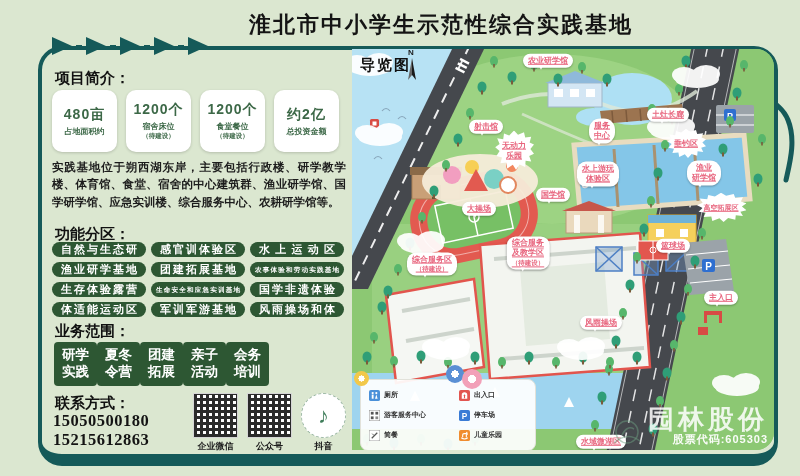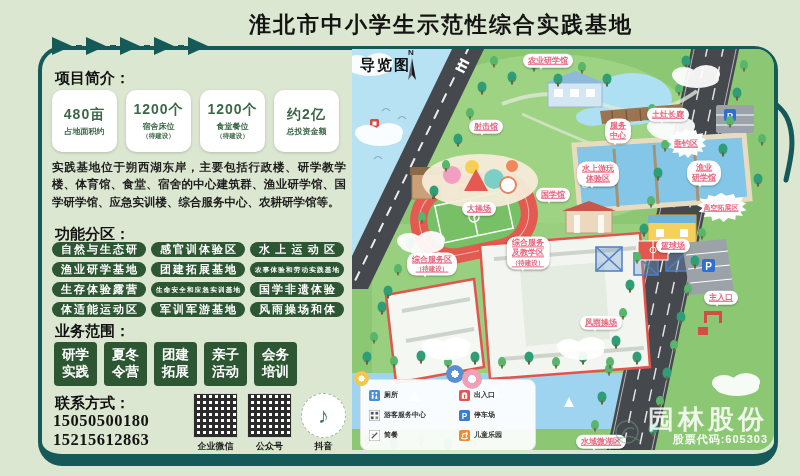--- a/index.html
+++ b/index.html
@@ -31,21 +31,21 @@
     display:flex;flex-direction:column;align-items:center;justify-content:center;text-align:center;}
   .stat-value{font-size:14px;font-weight:bold;color:#3c6847;letter-spacing:1px;}
   .stat-label{font-size:8px;font-weight:bold;color:#3c6847;margin-top:2px;}
   .stat-note{font-size:6.5px;font-weight:bold;color:#3c6847;}
   .desc{position:absolute;left:52px;top:159px;width:294px;font-size:11.5px;font-weight:bold;
     color:#1c1c1c;line-height:1.5;text-align:justify;}
   .zones{position:absolute;left:52px;top:242px;display:grid;grid-template-columns:repeat(3,94px);gap:5px 5px;}
   .pill{height:15px;line-height:15px;background:#2d5733;border-radius:999px;color:#fff;
     font-weight:bold;font-size:11px;padding:0 9px;text-align:justify;text-align-last:justify;overflow:hidden;}
   .pill-sm{font-size:6.6px;padding:0 5px;}
-  .biz{position:absolute;left:54px;top:342px;display:flex;gap:7px;}
+  .biz{position:absolute;left:54px;top:342px;display:flex;}
   .biz-box{width:43px;height:44px;background:#2d5733;border-radius:4px;color:#fff;font-weight:bold;
     font-size:13.5px;line-height:1.25;display:flex;flex-direction:column;align-items:center;justify-content:center;text-align:center;}
   .phones{position:absolute;left:53px;top:412px;font-family:"Liberation Serif","DejaVu Serif",serif;
     font-size:16.5px;font-weight:bold;color:#141414;line-height:1.15;letter-spacing:.5px;}
   .qrs{position:absolute;left:193px;top:393px;display:flex;gap:9px;}
   .qr-item{display:flex;flex-direction:column;align-items:center;gap:2px;}
   .qr{width:43px;height:43px;background:#fff;border:1px solid #d6d6d6;
     background-image:repeating-linear-gradient(0deg,#2b2b2b 0 3px,transparent 3px 6px),
                      repeating-linear-gradient(90deg,#2b2b2b 0 3px,#fff 3px 6px);}
   .qr.round{border-radius:50%;background:#fff;background-image:none;border:1px dashed #9cb8a6;
@@ -432,21 +432,23 @@
         <polygon points="0,-13 4,9 0,4" fill="#1a1a1a"></polygon>
         <polygon points="0,-13 -4,9 0,4" fill="#666"></polygon>
       </g>
     </svg>
 
     <div class="map-title">导览图</div>
     <div class="compass-n">N</div>
 
     <div class="mlabel" style="left:196px;top:12px;"><span>农业研学馆</span></div>
     <div class="mlabel" style="left:134px;top:78px;"><span>射击馆</span></div>
-    <div class="mlabel" style="left:266px;top:82px;"><span>服务
+    <div class="mlabel burst" style="left:162px;top:102px;"><span>无动力
+乐园</span></div>
+    <div class="mlabel" style="left:250px;top:82px;border-radius:11px;"><span>服务
 中心</span></div>
     <div class="mlabel" style="left:316px;top:66px;"><span>土灶长廊</span></div>
     <div class="mlabel burst" style="left:334px;top:95px;"><span>垂钓区</span></div>
     <div class="mlabel" style="left:246px;top:125px;"><span>水上游玩
 体验区</span></div>
     <div class="mlabel" style="left:352px;top:124px;border-radius:11px;"><span>渔业
 研学馆</span></div>
     <div class="mlabel" style="left:201px;top:146px;"><span>国学馆</span></div>
     <div class="mlabel" style="left:127px;top:160px;"><span>大操场</span></div>
     <div class="mlabel burst" style="left:369px;top:159px;"><span style="font-size:7px;">高空拓展区</span></div>

